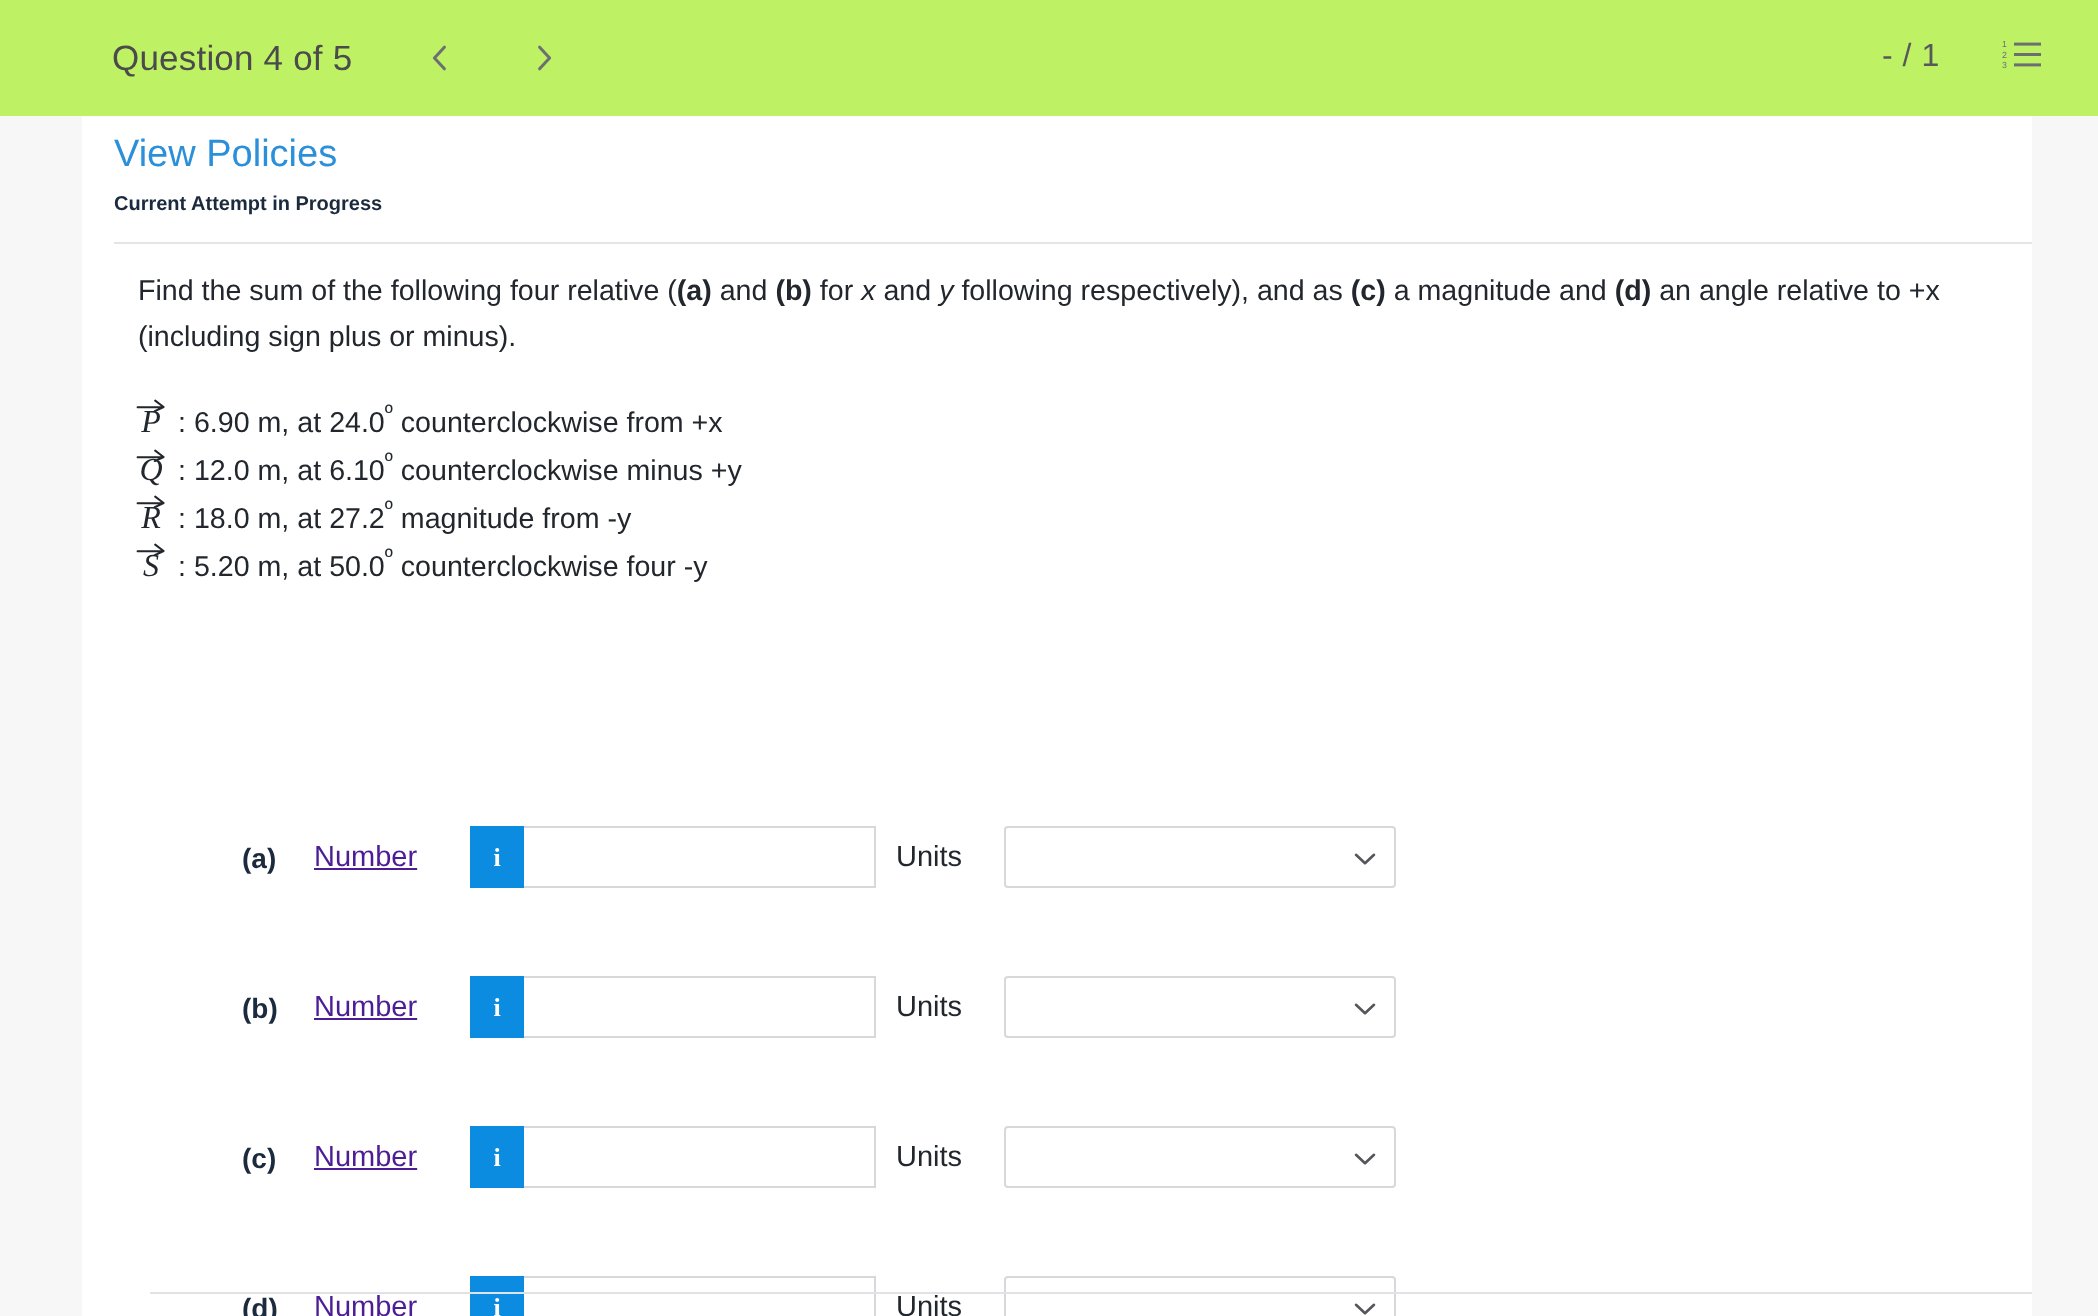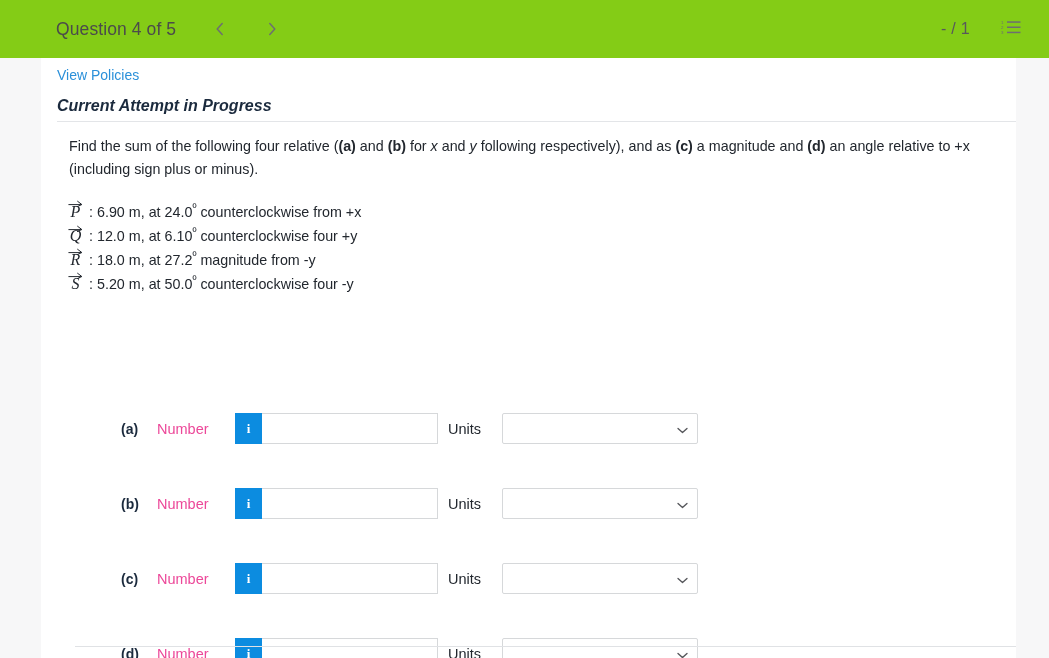--- a/index.html
+++ b/index.html
@@ -15,21 +15,21 @@
     overflow: hidden;
     position: relative;
   }
 
   
   .header {
     position: absolute;
     left: 0; top: 0;
     width: 1049px;
     height: 58px;
-    background: #84cc16;
+    background: #bef264;
     display: flex;
     align-items: center;
   }
   .header-left {
     display: flex;
     align-items: center;
     margin-left: 56px;
   }
   .q-title {
     font-size: 17.5px;
@@ -85,36 +85,35 @@
     top: 58px;
     width: 975px;
     height: 600px;
     background: #ffffff;
   }
 
   .view-policies {
     position: absolute;
     left: 16px;
     top: 9px;
-    font-size: 14px;
+    font-size: 19px;
     color: #2b90d9;
     text-decoration: none;
     cursor: pointer;
     white-space: nowrap;
   }
 
   .attempt-heading {
     position: absolute;
     left: 16px;
     top: 39px;
-    font-size: 16px;
+    font-size: 10px;
     font-weight: bold;
     color: #1b2a3d;
     white-space: nowrap;
-    font-style: italic;
   }
 
   .card-divider {
     position: absolute;
     left: 16px;
     top: 63px;
     width: 959px;
     height: 1px;
     background: #e3e5e8;
   }
@@ -187,24 +186,25 @@
   }
   .part-label {
     font-size: 14px;
     font-weight: bold;
     color: #1b2a3d;
     width: 24px;
     white-space: nowrap;
   }
   .number-label {
     font-size: 14.5px;
-    color: #ec4899;
+    color: #4c1d95;
     margin-left: 12px;
     width: 78px;
     white-space: nowrap;
+    text-decoration: underline;
   }
   .input-group {
     display: flex;
     align-items: stretch;
     height: 31px;
   }
   .info-btn {
     width: 27px;
     background: #0c8ce0;
     color: #ffffff;
@@ -329,21 +329,21 @@
     <div class="prompt"><span>Find the sum of the following four relative (</span><b>(a)</b><span> and </span><b>(b)</b><span> for </span><i>x</i><span> and </span><i>y</i><span> following respectively), and as </span><b>(c)</b><span> a magnitude and </span><b>(d)</b><span> an angle relative to +x (including sign plus or minus).</span></div>
 
     <div class="vectors">
 
       <span class="vec-line"><span class="vec-sym"><span class="arrow"><svg width="15" height="7" viewBox="0 0 15 7" aria-hidden="true">
                 <path d="M0.5 4.6 L13 4.6 M9.4 1.3 L13.6 4.5 L9.2 6.6" fill="none" stroke="#22272e" stroke-width="1" stroke-linecap="round" stroke-linejoin="round"></path>
               </svg></span><span>P</span></span><span>:</span>&nbsp;<span>6.90 m,</span>&nbsp;<span>at</span>&nbsp;<span>24.0</span><span class="deg">º</span>&nbsp;<span>counterclockwise from +x</span></span>
 
       <span class="vec-line"><span class="vec-sym q-sym"><span class="arrow"><svg width="15" height="7" viewBox="0 0 15 7" aria-hidden="true">
                 <path d="M0.5 4.6 L13 4.6 M9.4 1.3 L13.6 4.5 L9.2 6.6" fill="none" stroke="#22272e" stroke-width="1" stroke-linecap="round" stroke-linejoin="round"></path>
-              </svg></span><span>Q</span></span><span>:</span>&nbsp;<span>12.0 m,</span>&nbsp;<span>at</span>&nbsp;<span>6.10</span><span class="deg">º</span>&nbsp;<span>counterclockwise four +y</span></span>
+              </svg></span><span>Q</span></span><span>:</span>&nbsp;<span>12.0 m,</span>&nbsp;<span>at</span>&nbsp;<span>6.10</span><span class="deg">º</span>&nbsp;<span>counterclockwise minus +y</span></span>
 
       <span class="vec-line"><span class="vec-sym"><span class="arrow"><svg width="15" height="7" viewBox="0 0 15 7" aria-hidden="true">
                 <path d="M0.5 4.6 L13 4.6 M9.4 1.3 L13.6 4.5 L9.2 6.6" fill="none" stroke="#22272e" stroke-width="1" stroke-linecap="round" stroke-linejoin="round"></path>
               </svg></span><span>R</span></span><span>:</span>&nbsp;<span>18.0 m,</span>&nbsp;<span>at</span>&nbsp;<span>27.2</span><span class="deg">º</span>&nbsp;<span>magnitude from -y</span></span>
 
       <span class="vec-line"><span class="vec-sym"><span class="arrow"><svg width="15" height="7" viewBox="0 0 15 7" aria-hidden="true">
                 <path d="M0.5 4.6 L13 4.6 M9.4 1.3 L13.6 4.5 L9.2 6.6" fill="none" stroke="#22272e" stroke-width="1" stroke-linecap="round" stroke-linejoin="round"></path>
               </svg></span><span>S</span></span><span>:</span>&nbsp;<span>5.20 m,</span>&nbsp;<span>at</span>&nbsp;<span>50.0</span><span class="deg">º</span>&nbsp;<span>counterclockwise four -y</span></span>
 
     </div>

